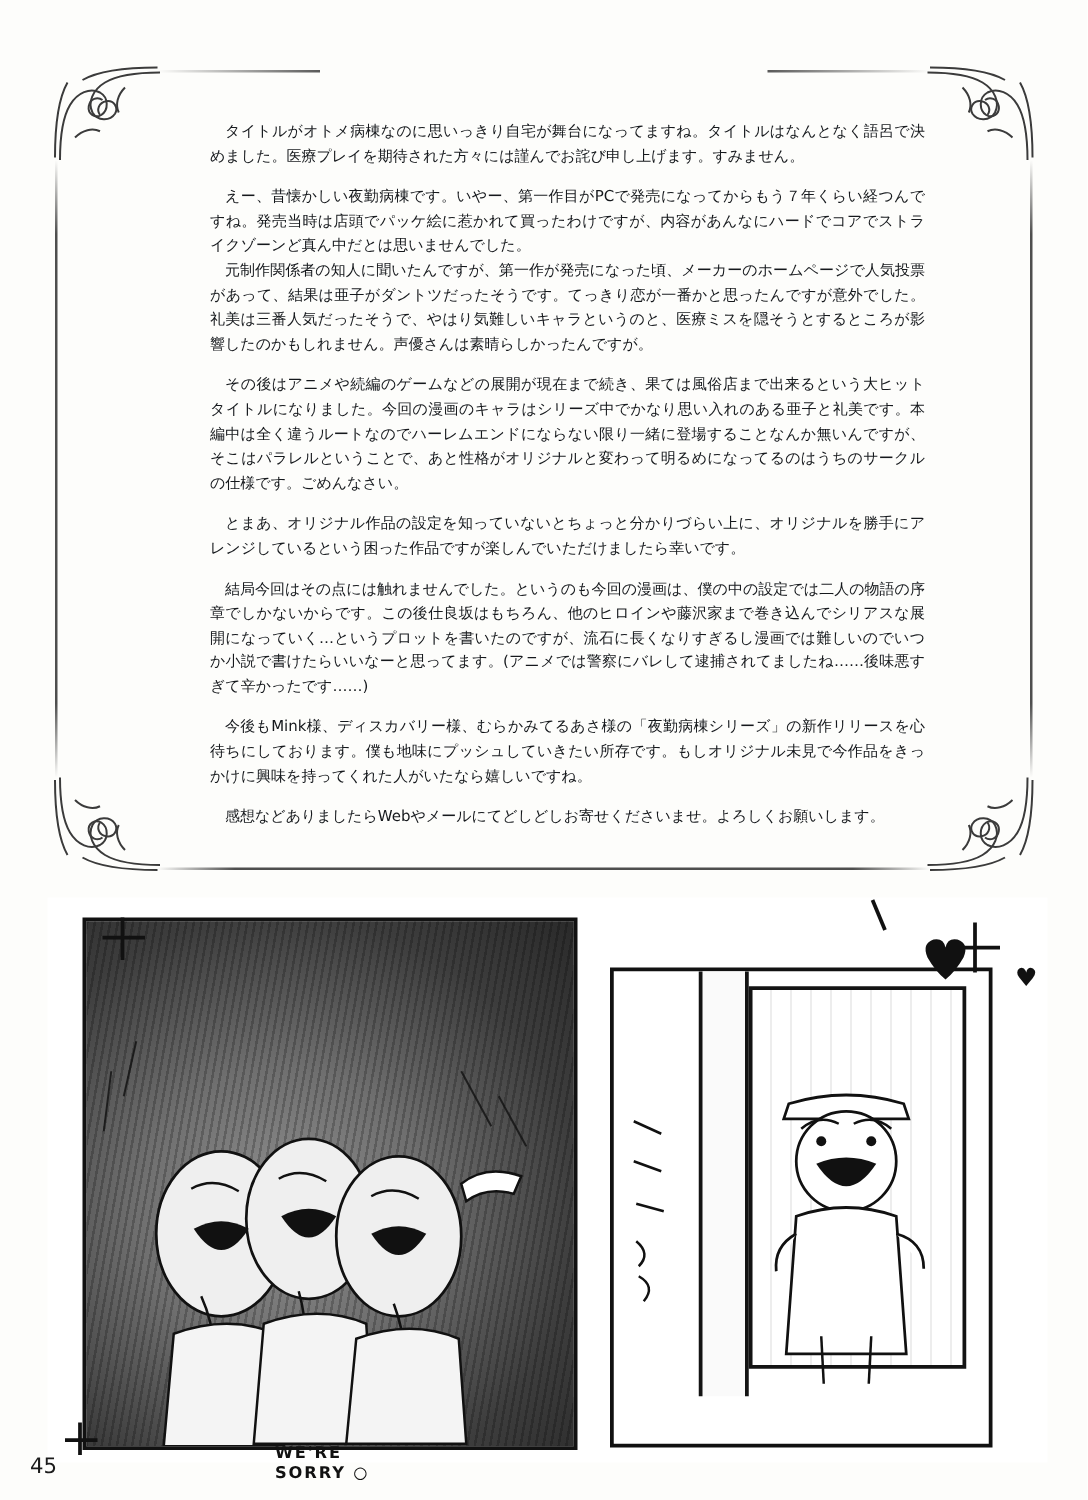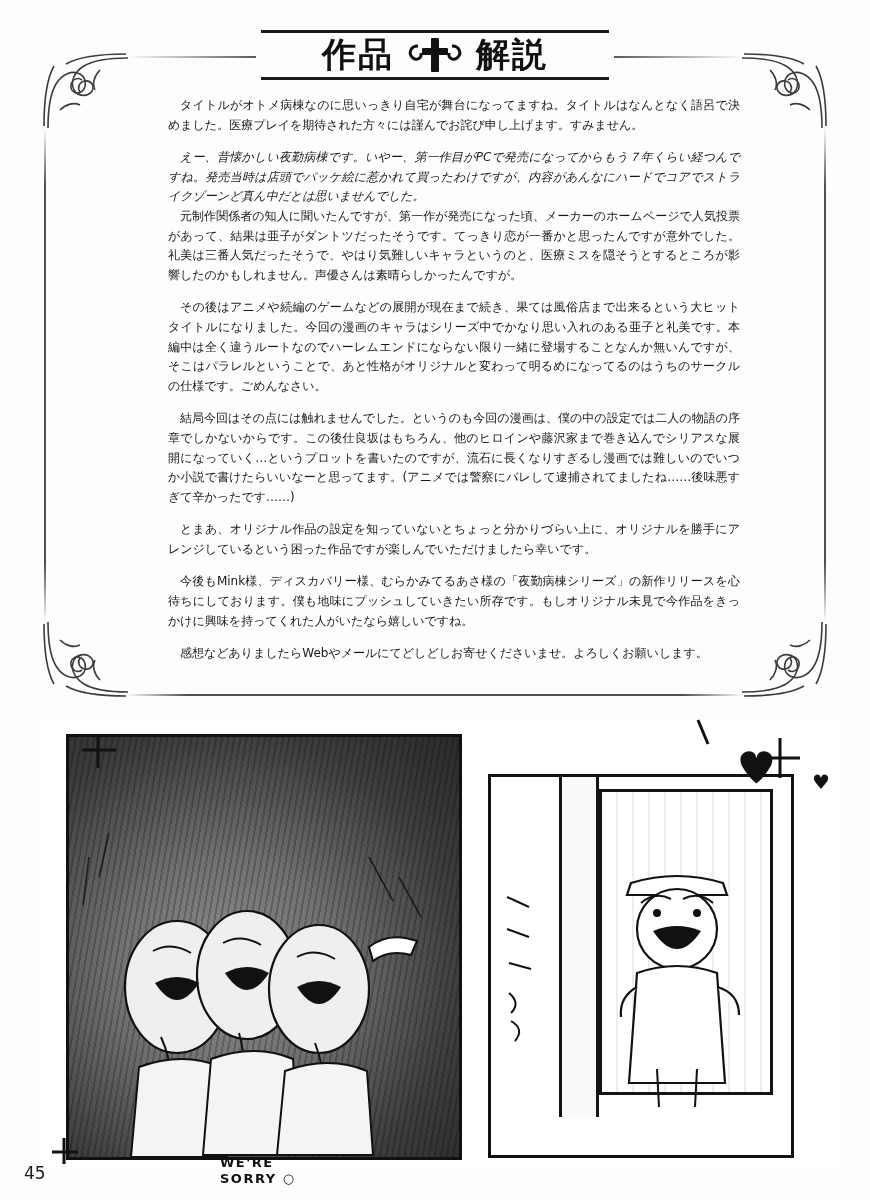--- a/index.html
+++ b/index.html
@@ -122,21 +122,21 @@
     font-size: 12px;
     line-height: 19.6px;
     color: #15181c;
     font-family: "DejaVu Sans", sans-serif;
     text-align: justify;
   }
   .essay p {
     margin: 0 0 13px 0;
     text-indent: 1em;
   }
-  .essay p.tight { margin-bottom: 0; font-style: italic; }
+  .essay p.tight { margin-bottom: 0; }
 
   
   .comic {
     position: absolute;
     left: 38px;
     top: 718px;
     width: 800px;
     height: 452px;
     background: #ffffff;
   }
@@ -266,46 +266,28 @@
         <path d="M60 20 C54 26 52 34 55 40"></path>
       </g>
     </svg>
     <div class="edge-l"></div>
     <div class="edge-r"></div>
     <div class="edge-b"></div>
     <div class="edge-t-l"></div>
     <div class="edge-t-r"></div>
   </div>
 
-  <div class="title-banner">
-    <div class="bar-top"></div>
-    <div class="bar-bot"></div>
-    <span class="title-text">作品</span>
-    <span class="title-mark">
-      <svg width="62" height="42" viewBox="0 0 62 42">
-        <g fill="#111">
-          <rect x="27" y="4" width="8" height="34" rx="1"></rect>
-          <rect x="18" y="14" width="26" height="7" rx="1"></rect>
-        </g>
-        <g fill="none" stroke="#111" stroke-width="3">
-          <path d="M14 12 C6 12 4 20 9 24 C13 27 18 24 17 19"></path>
-          <path d="M48 12 C56 12 58 20 53 24 C49 27 44 24 45 19"></path>
-        </g>
-      </svg>
-    </span>
-    <span class="title-text">解説</span>
-  </div>
 
   <div class="essay">
     <p>タイトルがオトメ病棟なのに思いっきり自宅が舞台になってますね。タイトルはなんとなく語呂で決めました。医療プレイを期待された方々には謹んでお詫び申し上げます。すみません。</p>
     <p class="tight">えー、昔懐かしい夜勤病棟です。いやー、第一作目がPCで発売になってからもう７年くらい経つんですね。発売当時は店頭でパッケ絵に惹かれて買ったわけですが、内容があんなにハードでコアでストライクゾーンど真ん中だとは思いませんでした。</p>
     <p>元制作関係者の知人に聞いたんですが、第一作が発売になった頃、メーカーのホームページで人気投票があって、結果は亜子がダントツだったそうです。てっきり恋が一番かと思ったんですが意外でした。礼美は三番人気だったそうで、やはり気難しいキャラというのと、医療ミスを隠そうとするところが影響したのかもしれません。声優さんは素晴らしかったんですが。</p>
     <p>その後はアニメや続編のゲームなどの展開が現在まで続き、果ては風俗店まで出来るという大ヒットタイトルになりました。今回の漫画のキャラはシリーズ中でかなり思い入れのある亜子と礼美です。本編中は全く違うルートなのでハーレムエンドにならない限り一緒に登場することなんか無いんですが、そこはパラレルということで、あと性格がオリジナルと変わって明るめになってるのはうちのサークルの仕様です。ごめんなさい。</p>
+    <p>とまあ、オリジナル作品の設定を知っていないとちょっと分かりづらい上に、オリジナルを勝手にアレンジしているという困った作品ですが楽しんでいただけましたら幸いです。</p>
     <p>結局今回はその点には触れませんでした。というのも今回の漫画は、僕の中の設定では二人の物語の序章でしかないからです。この後仕良坂はもちろん、他のヒロインや藤沢家まで巻き込んでシリアスな展開になっていく…というプロットを書いたのですが、流石に長くなりすぎるし漫画では難しいのでいつか小説で書けたらいいなーと思ってます。(アニメでは警察にバレして逮捕されてましたね……後味悪すぎて辛かったです……)</p>
-    <p>とまあ、オリジナル作品の設定を知っていないとちょっと分かりづらい上に、オリジナルを勝手にアレンジしているという困った作品ですが楽しんでいただけましたら幸いです。</p>
     <p>今後もMink様、ディスカバリー様、むらかみてるあさ様の「夜勤病棟シリーズ」の新作リリースを心待ちにしております。僕も地味にプッシュしていきたい所存です。もしオリジナル未見で今作品をきっかけに興味を持ってくれた人がいたなら嬉しいですね。</p>
     <p>感想などありましたらWebやメールにてどしどしお寄せくださいませ。よろしくお願いします。</p>
   </div>
 
   <div class="comic">
 
     <div class="panel-left">
       <div class="hatch"></div>
       <svg width="390" height="420" viewBox="0 0 390 420" style="position:absolute;left:0;top:0;">
         <g fill="#efefef" stroke="#111" stroke-width="2.2">

